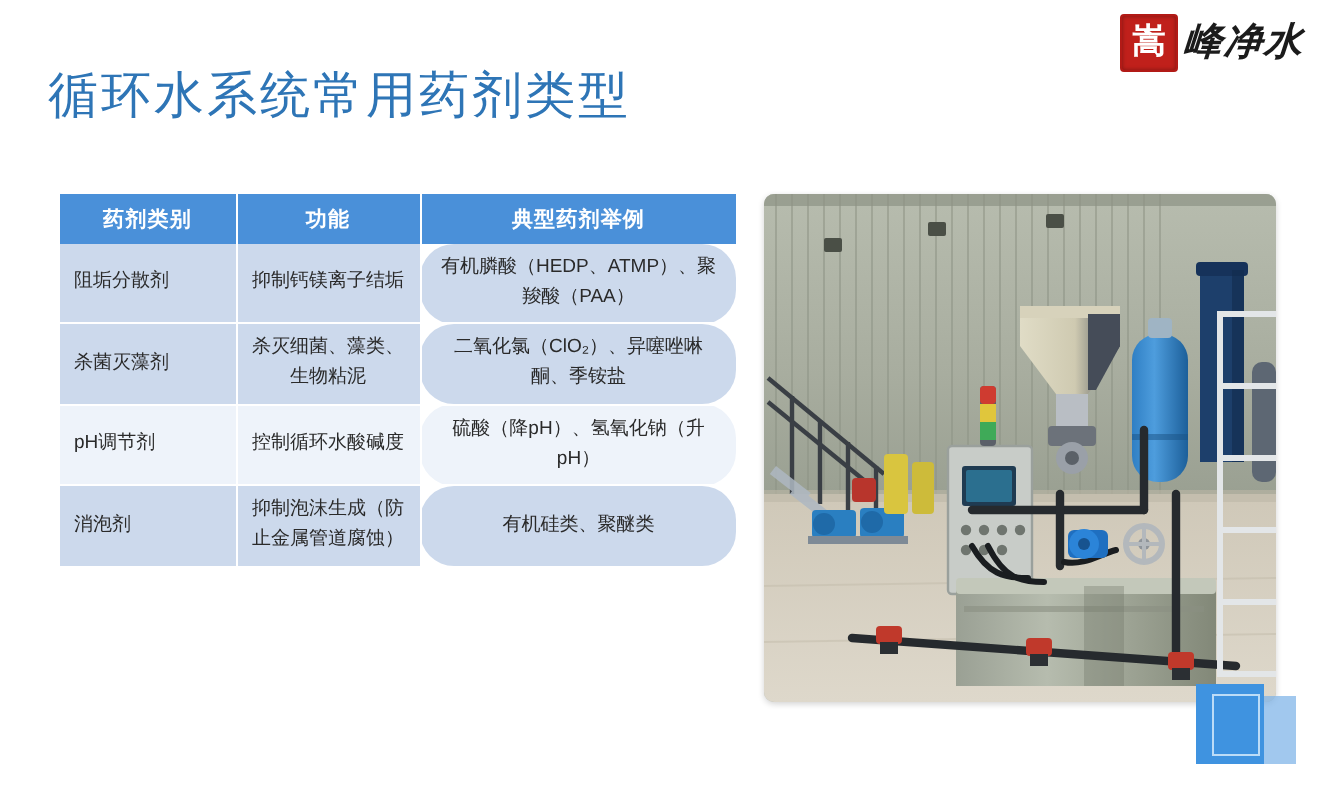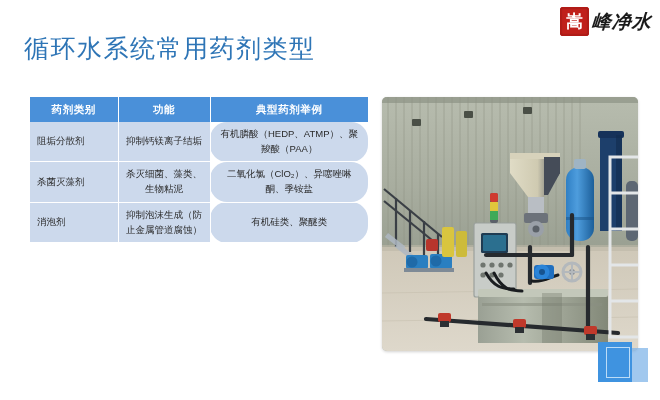--- a/index.html
+++ b/index.html
@@ -198,20 +198,25 @@
     <tbody>
       <tr class="odd">
         <td class="cell-cat">阻垢分散剂</td>
         <td class="cell-fn">抑制钙镁离子结垢</td>
         <td class="cell-ex">有机膦酸（HEDP、ATMP）、聚羧酸（PAA）</td>
       </tr>
       <tr class="odd">
         <td class="cell-cat">杀菌灭藻剂</td>
         <td class="cell-fn">杀灭细菌、藻类、生物粘泥</td>
         <td class="cell-ex">二氧化氯（ClO₂）、异噻唑啉酮、季铵盐</td>
+      </tr>
+      <tr class="even">
+        <td class="cell-cat">pH调节剂</td>
+        <td class="cell-fn">控制循环水酸碱度</td>
+        <td class="cell-ex">硫酸（降pH）、氢氧化钠（升pH）</td>
       </tr>
       <tr class="odd">
         <td class="cell-cat">消泡剂</td>
         <td class="cell-fn">抑制泡沫生成（防止金属管道腐蚀）</td>
         <td class="cell-ex">有机硅类、聚醚类</td>
       </tr>
     </tbody>
   </table>
 
   <div class="photo">

